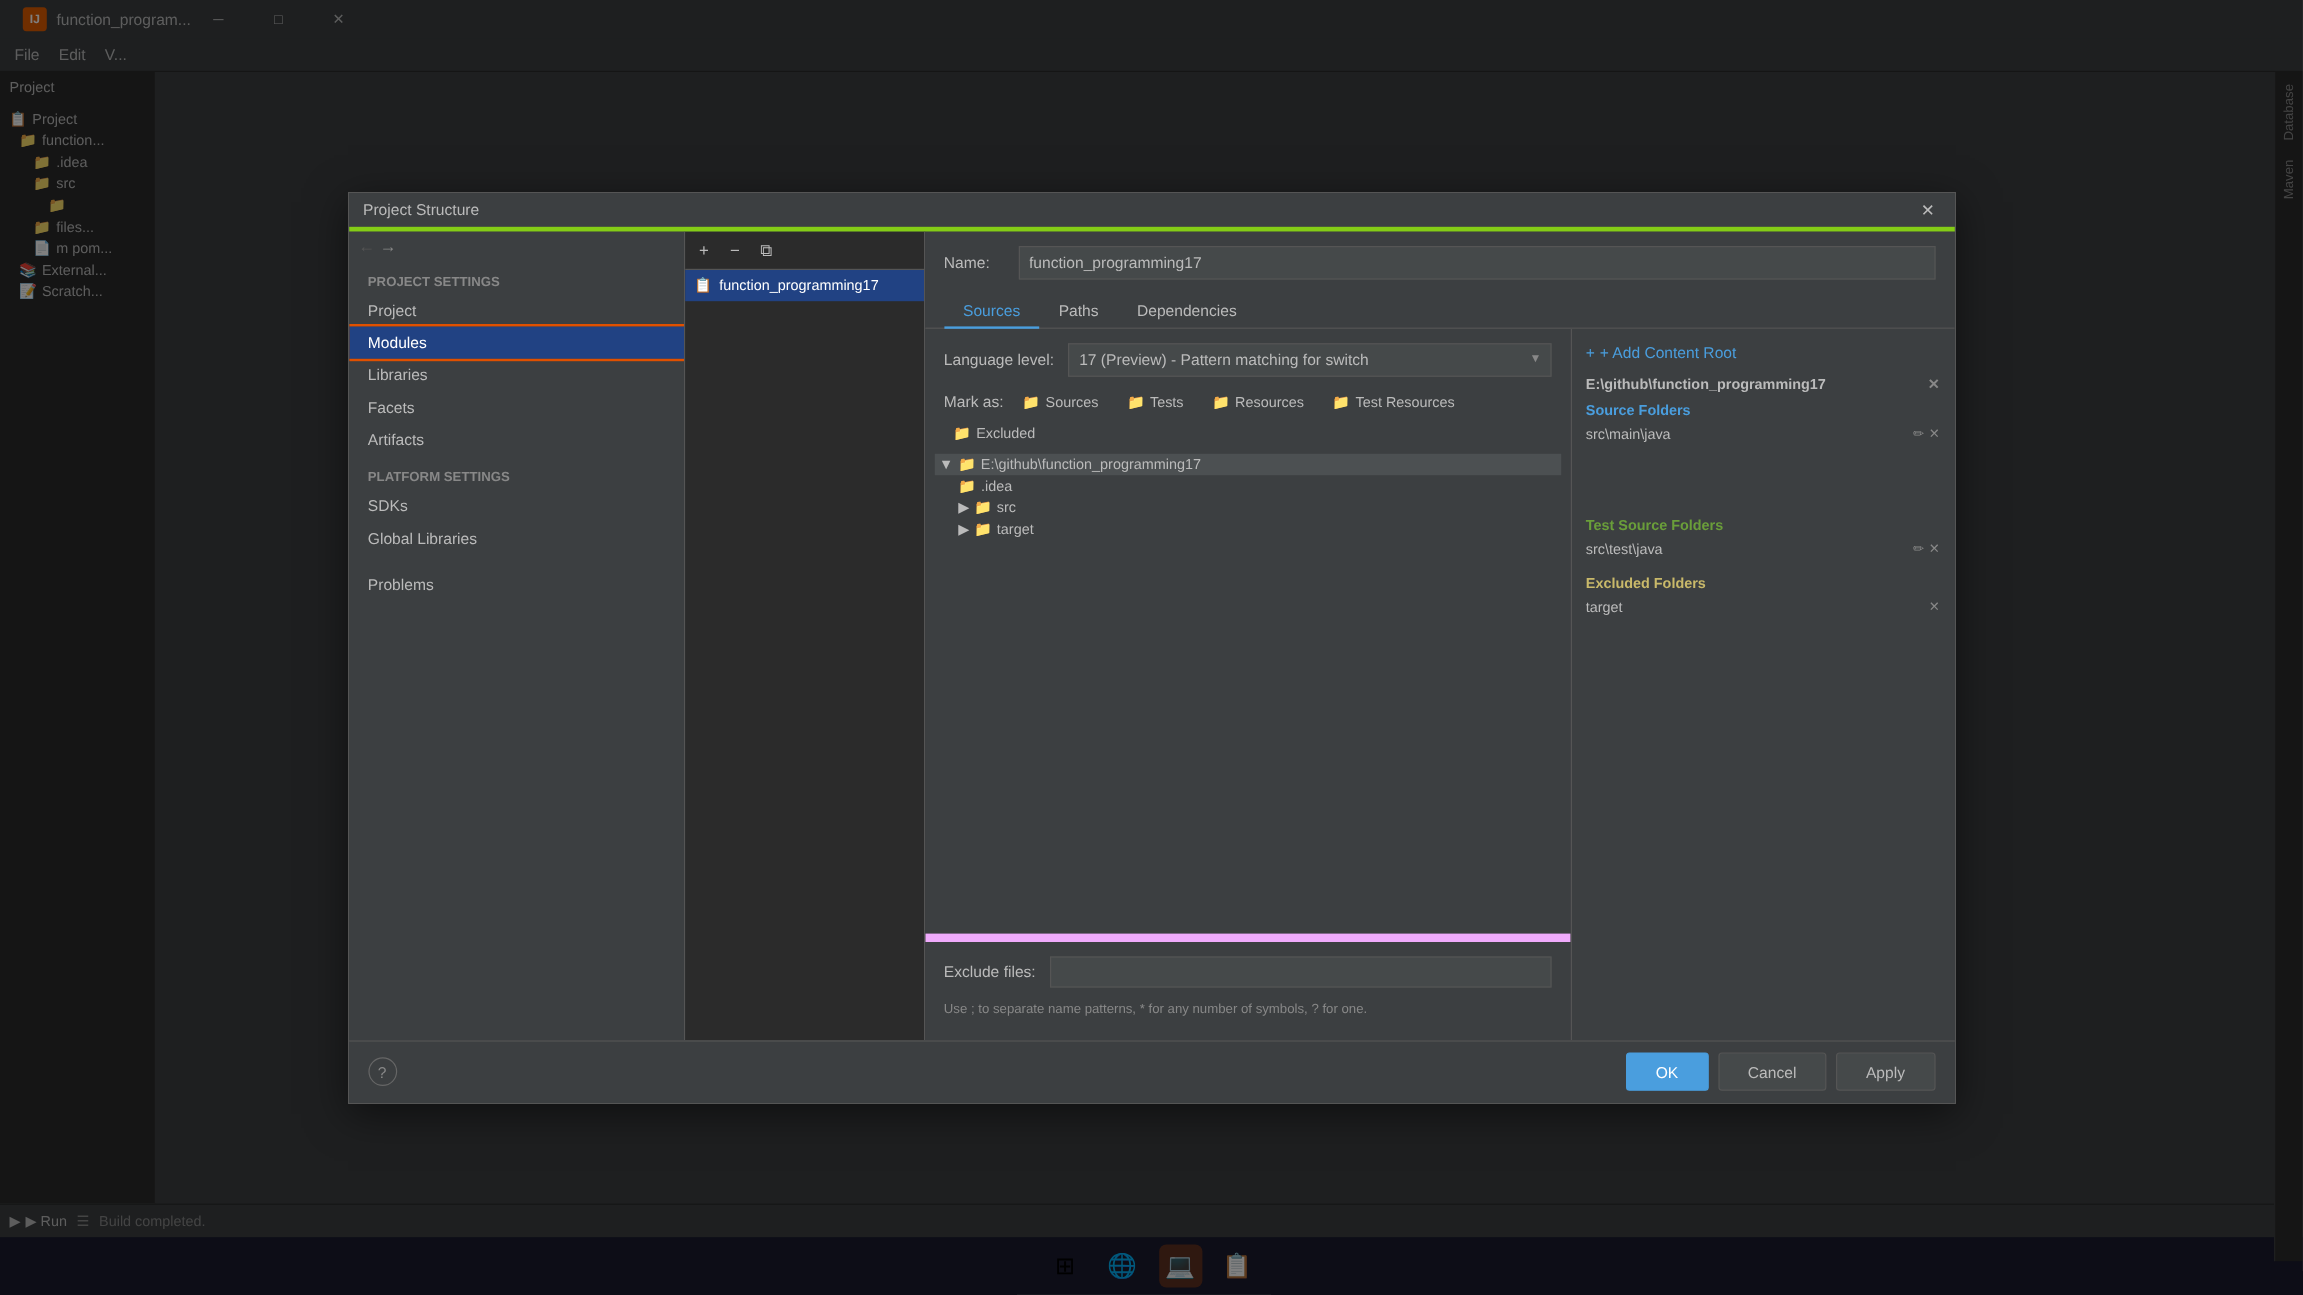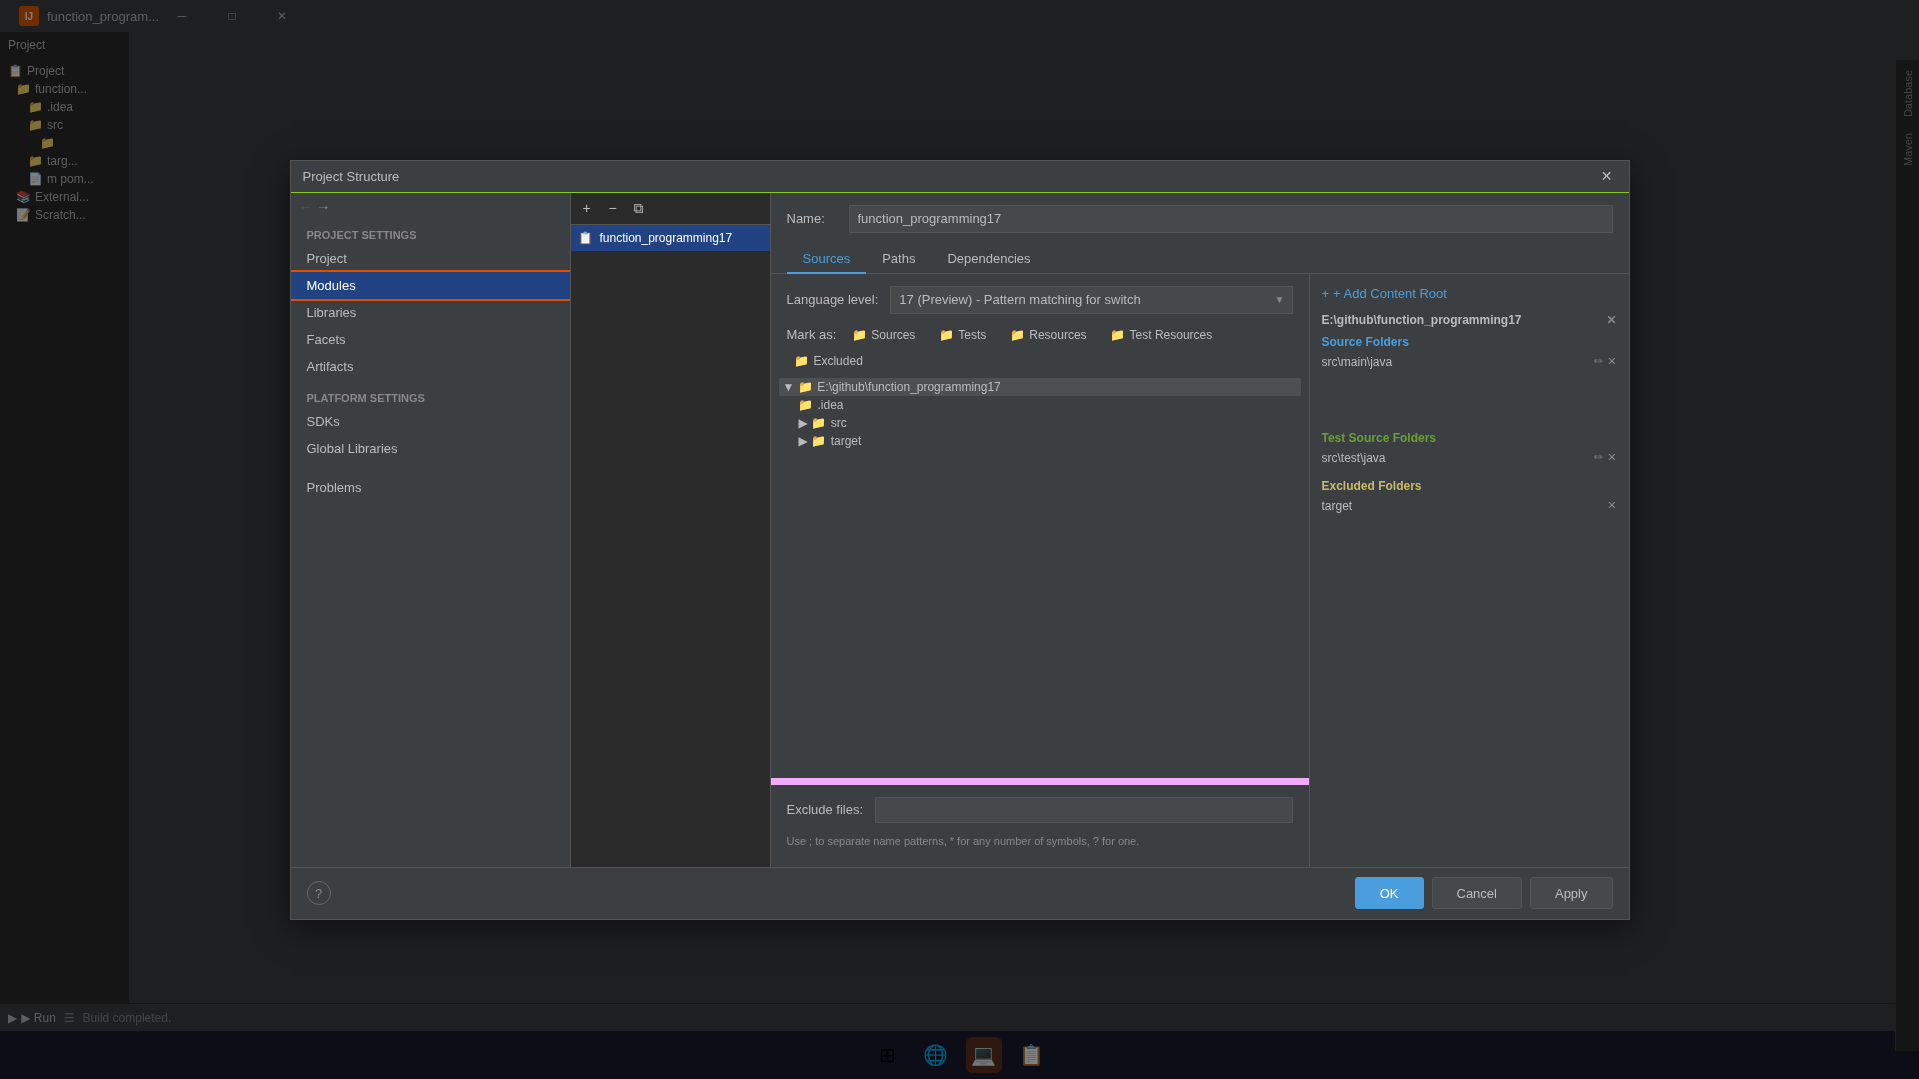--- a/index.html
+++ b/index.html
@@ -46,21 +46,21 @@
       z-index: 100;
     }
 
     
     .dialog {
       width: 1340px; height: 760px; background: #3c3f41; border: 1px solid #555;
       display: flex; flex-direction: column; box-shadow: 0 8px 32px rgba(0,0,0,0.5);
     }
     .dialog-titlebar {
       height: 32px; background: #3c3f41; display: flex; align-items: center;
-      padding: 0 12px; border-bottom: 1px solid #84cc16; flex-shrink: 0;
+      padding: 0 12px; border-bottom: 4px solid #84cc16; flex-shrink: 0;
     }
     .dialog-title { flex: 1; color: #bbb; font-size: 13px; }
     .dialog-close-btn { width: 20px; height: 20px; display: flex; align-items: center; justify-content: center; color: #bbb; cursor: pointer; font-size: 14px; }
 
     
     .dialog-body { display: flex; flex: 1; overflow: hidden; }
 
     
     .settings-left {
       width: 280px; background: #3c3f41; border-right: 1px solid #555;
@@ -233,20 +233,25 @@
   <div class="titlebar">
     <div class="titlebar-icon">IJ</div>
     <span>function_program...</span>
     <div class="titlebar-controls">
       <div class="titlebar-btn">─</div>
       <div class="titlebar-btn">□</div>
       <div class="titlebar-btn close">✕</div>
     </div>
   </div>
 
+  <div class="menubar">
+    <div class="menu-item">File</div>
+    <div class="menu-item">Edit</div>
+    <div class="menu-item">V...</div>
+  </div>
 
   <div class="main-content">
 
     <div class="project-sidebar">
       <div class="project-panel-header">
         <span>Project</span>
       </div>
       <div class="project-tree">
         <div class="tree-item">
           <span>📋</span>
@@ -263,21 +268,21 @@
         <div class="tree-item tree-indent2">
           <span>📁</span>
           <span>src</span>
         </div>
         <div class="tree-item tree-indent3">
           <span>📁</span>
           <span></span>
         </div>
         <div class="tree-item tree-indent2">
           <span>📁</span>
-          <span>targ...</span>
+          <span>files...</span>
         </div>
         <div class="tree-item tree-indent2">
           <span>📄</span>
           <span>m pom...</span>
         </div>
         <div class="tree-item tree-indent">
           <span>📚</span>
           <span>External...</span>
         </div>
         <div class="tree-item tree-indent">

